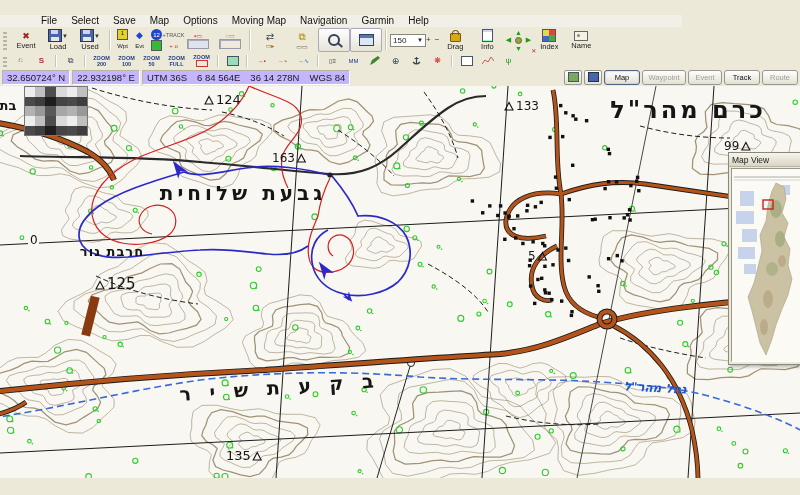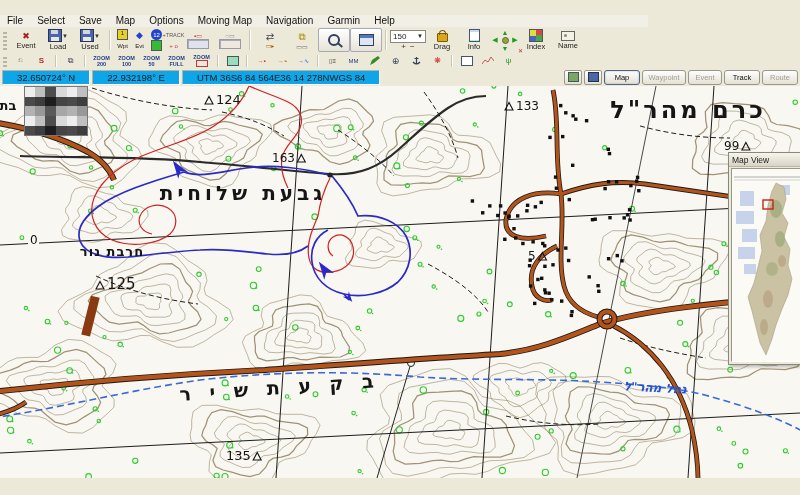--- a/index.html
+++ b/index.html
@@ -11,21 +11,21 @@
       radial-gradient(120px 10px at 78% 30%,rgba(255,255,255,.55),rgba(255,255,255,0) 70%),
       radial-gradient(160px 12px at 92% 70%,rgba(90,110,135,.55),rgba(90,110,135,0) 70%),
       radial-gradient(90px 9px at 60% 60%,rgba(255,255,255,.35),rgba(255,255,255,0) 70%),
       linear-gradient(#b9cadb 0%,#9db1c6 55%,#8aa2ba 100%);
     display:flex;align-items:center;border-bottom:1px solid #6d8298;}
   .app-icon{width:10px;height:10px;margin:0 5px 0 4px;border-radius:2px;
     background:linear-gradient(135deg,#7ec24a 0 45%,#2c5aa0 45% 100%);border:1px solid #3a4a62;}
   .title-text{font-size:10px;font-weight:bold;color:#15233d;text-shadow:0 1px 1px rgba(255,255,255,.6);}
   
   .menubar{position:absolute;left:0;top:15px;width:648px;height:12px;background:#f2efe6;
-    border-bottom:1px solid #d6d2c4;display:flex;align-items:center;}
+    border-bottom:1px solid #d6d2c4;display:flex;align-items:center;padding-left:34px;}
   .menu-item{font-size:10px;color:#111;padding:0 7px;line-height:12px;}
   
   .toolbar1{position:absolute;left:0;top:27px;width:800px;height:26px;background:#ece9d8;
     border-bottom:1px solid #d8d4c4;display:flex;align-items:center;}
   .toolbar2{position:absolute;left:0;top:53px;width:800px;height:15px;background:#ece9d8;
     border-bottom:1px solid #d8d4c4;display:flex;align-items:center;}
   .grip{width:4px;height:80%;margin:0 3px;background:repeating-linear-gradient(0deg,#b9b5a6 0 2px,#ece9d8 2px 4px);}
   .sep{width:1px;height:80%;background:#c9c5b4;border-right:1px solid #fff;margin:0 3px;}
   .tb-btn{display:flex;flex-direction:column;align-items:center;justify-content:center;
     height:24px;min-width:26px;padding:0 2px;font-size:7.5px;color:#222;border:1px solid transparent;}
@@ -46,28 +46,28 @@
   .icon-lock{width:9px;height:7px;background:#d8a816;border:1px solid #7a5c08;border-radius:1px;position:relative;margin-top:4px;}
   .icon-lock:before{content:"";position:absolute;left:1px;top:-4px;width:5px;height:4px;border:1.5px solid #7a5c08;border-bottom:none;border-radius:4px 4px 0 0;}
   .icon-page{width:9px;height:11px;background:#fff;border:1px solid #44527a;box-shadow:inset 0 -1px 0 #9fb,inset 0 2px 0 #cdd8ee;}
   .icon-index{width:12px;height:11px;border:1px solid #555;background:conic-gradient(#d44 0 25%,#4a4 0 50%,#46c 0 75%,#dd4 0 100%);}
   .icon-tag{width:12px;height:8px;background:#f4f2e4;border:1px solid #666;position:relative;}
   .icon-tag:before{content:"";position:absolute;left:2px;top:2px;width:3px;height:3px;border-radius:50%;background:#888;}
   .sq{display:inline-block;width:9px;height:9px;border:1px solid #555;}
   .pan{display:grid;grid-template-columns:10px 10px 10px;grid-template-rows:8px 8px 8px;align-items:center;justify-items:center;color:#18a018;font-size:7px;position:relative;}
   .pan .c{width:5px;height:5px;border-radius:50%;background:#9aa820;border:1px solid #566;}
   .pan .x{position:absolute;right:-3px;bottom:-2px;color:#c22;font-size:6px;}
-  .spinner{display:flex;flex-direction:column;align-items:center;justify-content:center;height:24px;}
+  .spinner{display:flex;flex-direction:row;align-items:center;justify-content:center;height:24px;}
   .spin-box{width:30px;height:11px;border:1px solid #8a887a;background:#fff;font-size:8px;display:flex;align-items:center;justify-content:space-between;padding:0 2px;color:#222;}
   .spin-pm{display:flex;gap:4px;font-size:8px;color:#333;line-height:8px;}
   
   .coordbar{position:absolute;left:0;top:68px;width:800px;height:18px;background:#ece9d8;
     border-bottom:1px solid #cfcbbb;display:flex;align-items:center;font-size:9.5px;color:#1a1a1a;}
-  .coord-panel{height:13px;display:flex;align-items:center;padding:0 14px;margin-left:2px;
-    border:1px solid;border-color:#b8b4a4 #fff #fff #b8b4a4;background:#0ea5e9;white-space:pre;}
+  .coord-panel{height:13px;display:flex;align-items:center;padding:0 4px;margin-left:2px;
+    border:1px solid;border-color:#b8b4a4 #fff #fff #b8b4a4;background:#c4b5fd;white-space:pre;}
   .mode-buttons{margin-left:auto;display:flex;align-items:center;gap:2px;padding-right:2px;}
   .mode-btn{height:13px;display:flex;align-items:center;justify-content:center;font-size:7.5px;
     border:1px solid #9a988c;border-radius:3px;background:linear-gradient(#fefefe,#e4e1d4);color:#111;padding:0 3px;}
   .mode-btn.disabled{color:#a09e94;}
   .mode-btn.active{border-color:#55647e;box-shadow:inset 0 0 2px #9fb0c8;}
   .tiny-btn{width:16px;height:13px;border:1px solid #9a988c;border-radius:2px;background:linear-gradient(#fff,#e4e1d4);
     display:flex;align-items:center;justify-content:center;}
   
   .map-area{position:absolute;left:0;top:86px;width:800px;height:392px;background:#f9f7f1;overflow:hidden;}
   .censor{position:absolute;left:24px;top:0;width:62px;height:48px;border:1px solid #777;
@@ -282,21 +282,21 @@
         </svg>
       </div>
     <div class="tb-sm">
         <span style="color:#1a9a1a;font-size:8px">ψ</span>
       </div>
   </div>
 
   <div class="coordbar">
     <div class="coord-panel">32.650724° N</div>
     <div class="coord-panel">22.932198° E</div>
-    <div class="coord-panel" style="">
+    <div class="coord-panel" style="gap:10px">
       <span>UTM 36S</span>
       <span>6 84 564E</span>
       <span>36 14 278N</span>
       <span>WGS 84</span>
     </div>
     <div class="mode-buttons">
       <div class="tiny-btn">
           <span style="width:9px;height:8px;background:#7aa860;border:1px solid #456;display:inline-block"></span>
         </div>
       <div class="tiny-btn">

